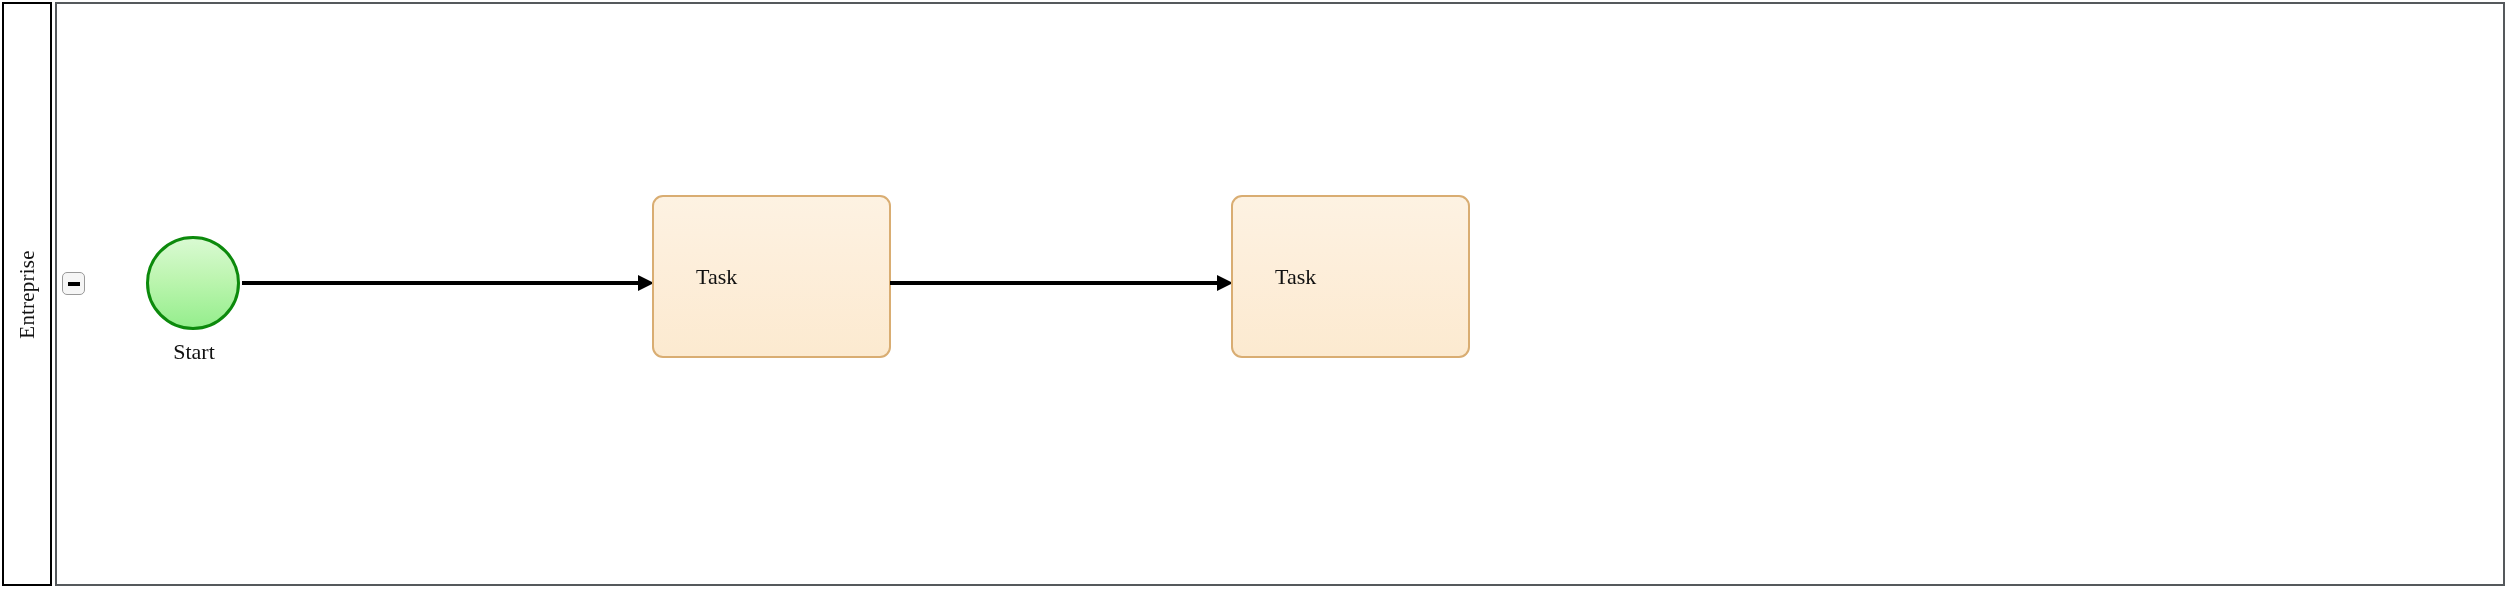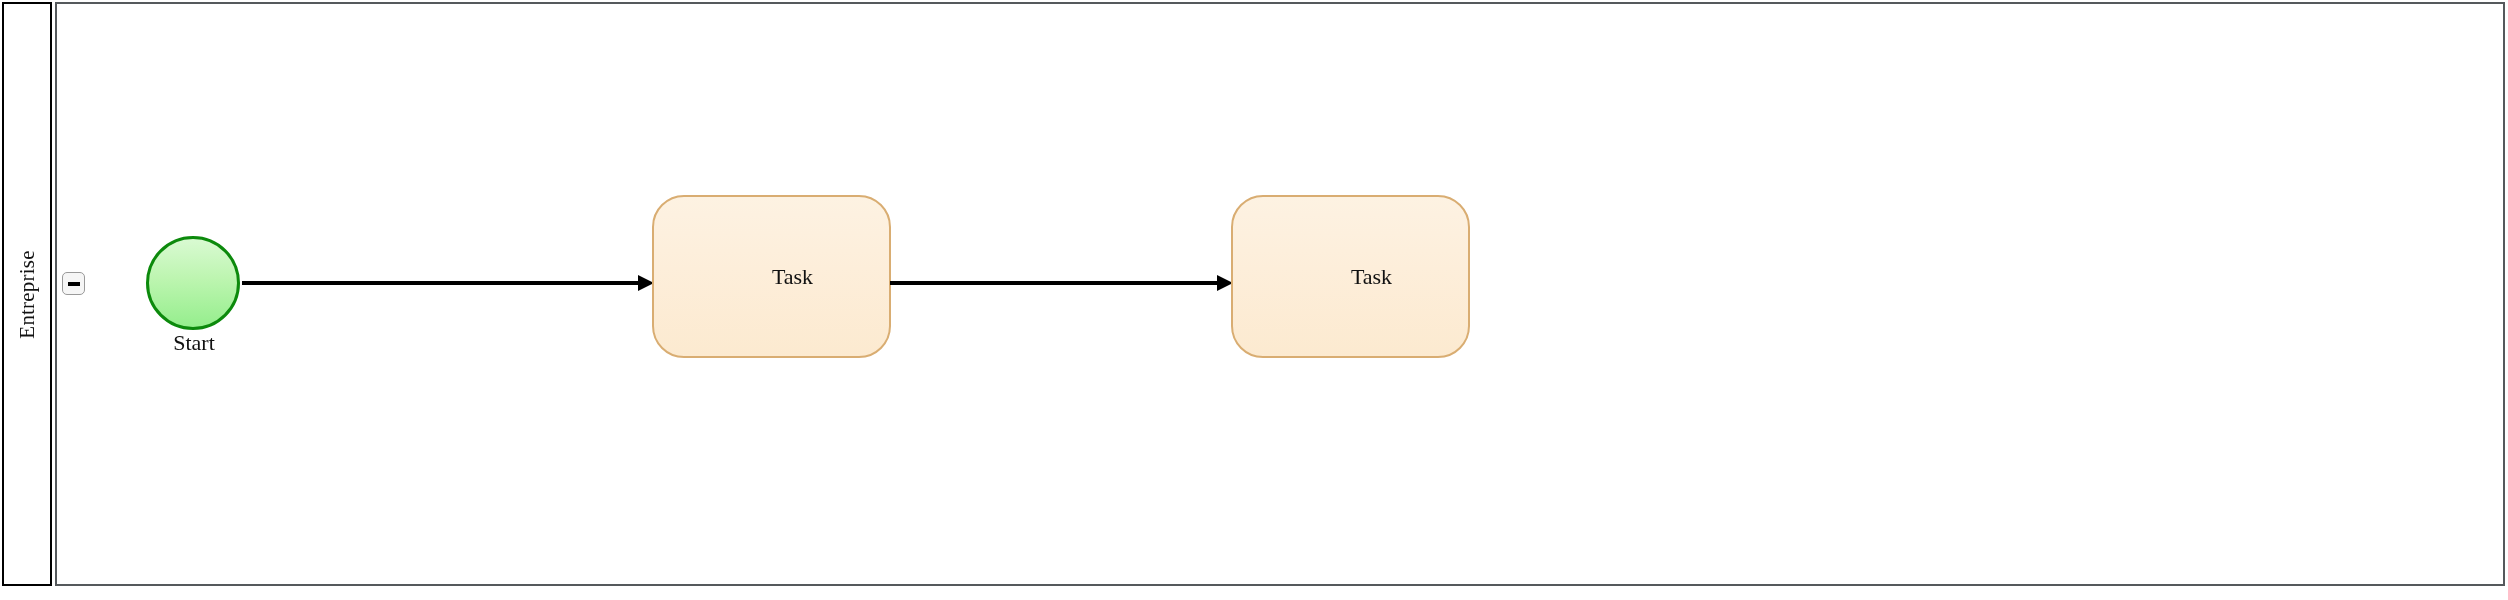--- a/index.html
+++ b/index.html
@@ -88,40 +88,40 @@
   }
   .start-event-circle {
     width: 94px;
     height: 94px;
     box-sizing: border-box;
     border-radius: 50%;
     border: 3px solid #0c8a0c;
     background: linear-gradient(to bottom, #d9fad2 0%, #bdf5b0 45%, #95ee8d 100%);
   }
   .start-event-label {
-    margin-top: 0;
+    margin-top: 9px;
     text-align: center;
     font-family: "Liberation Serif", "DejaVu Serif", serif;
     font-size: 22px;
     color: #111111;
     white-space: nowrap;
   }
 
   
   .task-box {
     position: absolute;
     width: 239px;
     height: 163px;
     box-sizing: border-box;
     border: 2px solid #d9ad72;
-    border-radius: 32px;
+    border-radius: 11px;
     background: linear-gradient(to bottom, #fdf2e2 0%, #fdeeda 45%, #fcead0 100%);
     display: flex;
     align-items: center;
-    justify-content: center;
+    justify-content: flex-start;
     padding-left: 42px;
   }
   .task-box.task-1 { left: 652px; top: 195px; }
   .task-box.task-2 { left: 1231px; top: 195px; }
   .task-label {
     font-family: "Liberation Serif", "DejaVu Serif", serif;
     font-size: 22px;
     color: #111111;
     text-align: center;
   }

